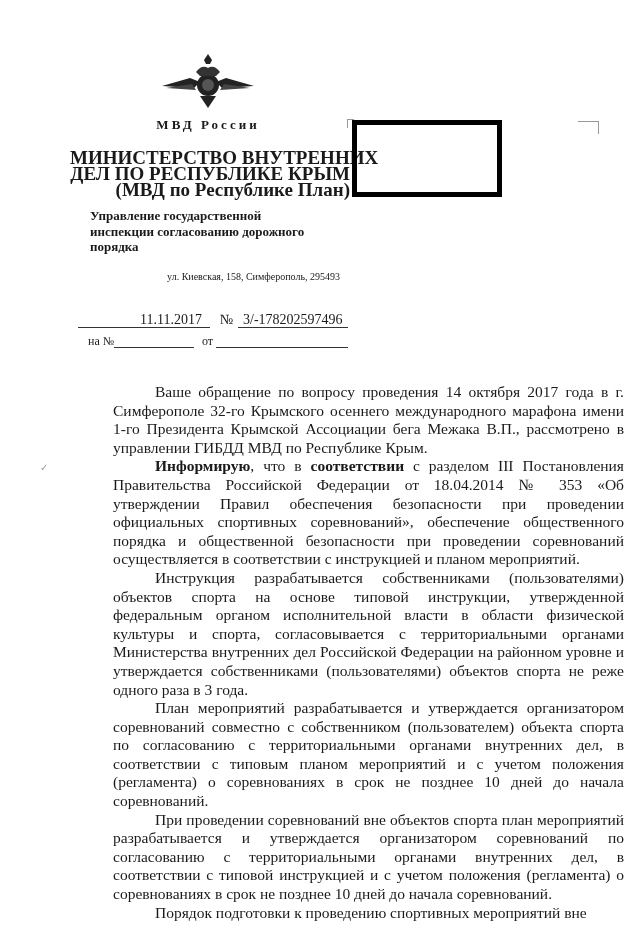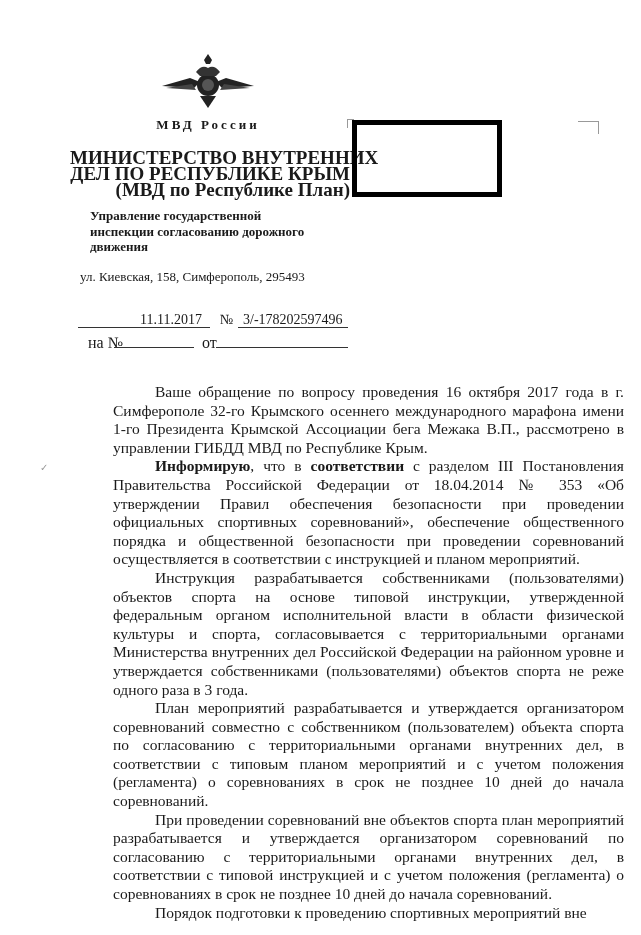--- a/index.html
+++ b/index.html
@@ -7,25 +7,25 @@
          font-family:"Liberation Serif", "DejaVu Serif", serif; }
   .abs { position:absolute; }
   .emblem { left:160px; top:52px; width:96px; height:58px; }
   .mvd-russia { left:108px; top:117px; width:200px; text-align:center; font-weight:bold;
                 font-size:13px; letter-spacing:3px; }
   .ministry { left:70px; top:150px; width:280px; text-align:right; font-weight:bold;
               font-size:19px; line-height:16px; }
   .ministry div { white-space:nowrap; }
   .dept { left:90px; top:208px; width:240px; font-weight:bold;
           font-size:13px; line-height:15.5px; }
-  .address { left:80px; top:270px; width:260px; text-align:left; font-size:13px; line-height:14px; }
+  .address { left:80px; top:270px; width:260px; text-align:right; font-size:10px; line-height:14px; }
   .reg-row { left:78px; top:312px; width:270px; height:18px; font-size:14px; }
   .line { position:absolute; border-bottom:1px solid #333; }
   .reg-row span, .ref-row span { position:absolute; }
-  .ref-row { left:78px; top:334px; width:270px; height:18px; font-size:16px; }
+  .ref-row { left:78px; top:334px; width:270px; height:18px; font-size:12px; }
   .stamp-box { left:352px; top:120px; width:150px; height:77px; border:5px solid #000; box-sizing:border-box; }
   .corner-l { left:347px; top:119px; width:6px; height:8px; border-top:1px solid #999; border-left:1px solid #999; }
   .corner-r { left:578px; top:121px; width:20px; height:12px; border-top:1px solid #999; border-right:1px solid #999; }
   .body-text { left:113px; top:383px; width:511px; font-size:15.5px; line-height:18.6px; text-align:justify; }
   .body-text p { margin:0; text-indent:42px; }
   .body-text b { font-weight:bold; }
   .tick { left:40px; top:462px; font-size:10px; color:#999; }
 </style>
 </head>
 <body>
@@ -46,21 +46,21 @@
 
 <div class="abs ministry">
   <div>МИНИСТЕРСТВО ВНУТРЕННИХ</div>
   <div>ДЕЛ ПО РЕСПУБЛИКЕ КРЫМ</div>
   <div>(МВД по Республике План)</div>
 </div>
 
 <div class="abs dept">
   <div>Управление государственной</div>
   <div>инспекции согласованию дорожного</div>
-  <div>движения</div>
+  <div>порядка</div>
 </div>
 
 <div class="abs address">
   <div>ул. Киевская, 158, Симферополь, 295493</div>
 </div>
 
 <div class="abs reg-row">
   <div class="line" style="left:0;top:15px;width:132px;"></div>
   <span style="left:62px;top:0;">11.11.2017</span>
   <span style="left:142px;top:0;">№</span>
@@ -75,19 +75,19 @@
   <div class="line" style="left:138px;top:13px;width:132px;"></div>
 </div>
 
 <div class="abs corner-l"></div>
 <div class="abs stamp-box"></div>
 <div class="abs corner-r"></div>
 
 <div class="abs tick">✓</div>
 
 <div class="abs body-text" id="letter-body">
-    <p><span>Ваше обращение по вопросу проведения 16 октября 2017 года в г. Симферополе 32-го Крымского осеннего международного марафона имени 1-го Президента Крымской Ассоциации бега Межака В.П., рассмотрено в управлении ГИБДД МВД по Республике Крым.</span></p>
+    <p><span>Ваше обращение по вопросу проведения 14 октября 2017 года в г. Симферополе 32-го Крымского осеннего международного марафона имени 1-го Президента Крымской Ассоциации бега Межака В.П., рассмотрено в управлении ГИБДД МВД по Республике Крым.</span></p>
     <p><b>Информирую</b><span>, что в </span><b>соответствии</b><span> с разделом III Постановления Правительства Российской Федерации от 18.04.2014 № 353 «Об утверждении Правил обеспечения безопасности при проведении официальных спортивных соревнований», обеспечение общественного порядка и общественной безопасности при проведении соревнований осуществляется в соответствии с инструкцией и планом мероприятий.</span></p>
     <p><span>Инструкция разрабатывается собственниками (пользователями) объектов спорта на основе типовой инструкции, утвержденной федеральным органом исполнительной власти в области физической культуры и спорта, согласовывается с территориальными органами Министерства внутренних дел Российской Федерации на районном уровне и утверждается собственниками (пользователями) объектов спорта не реже одного раза в 3 года.</span></p>
     <p><span>План мероприятий разрабатывается и утверждается организатором соревнований совместно с собственником (пользователем) объекта спорта по согласованию с территориальными органами внутренних дел, в соответствии с типовым планом мероприятий и с учетом положения (регламента) о соревнованиях в срок не позднее 10 дней до начала соревнований.</span></p>
     <p><span>При проведении соревнований вне объектов спорта план мероприятий разрабатывается и утверждается организатором соревнований по согласованию с территориальными органами внутренних дел, в соответствии с типовой инструкцией и с учетом положения (регламента) о соревнованиях в срок не позднее 10 дней до начала соревнований.</span></p>
     <p><span>Порядок подготовки к проведению спортивных мероприятий вне</span></p>
   </div>
 
 </body></html>

